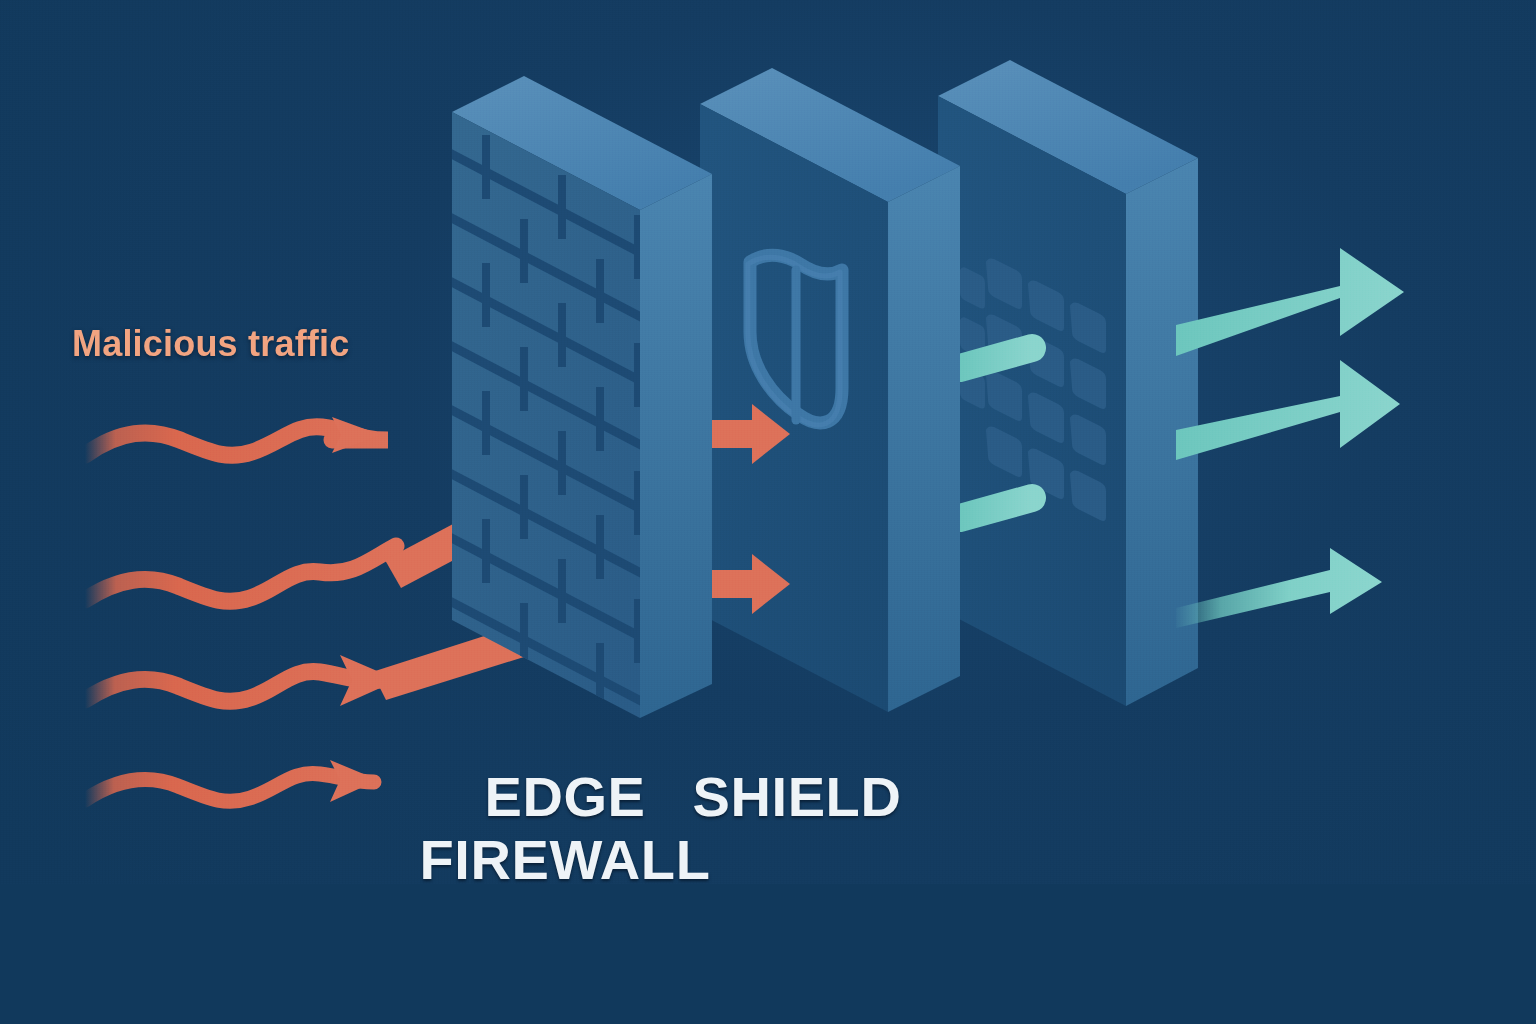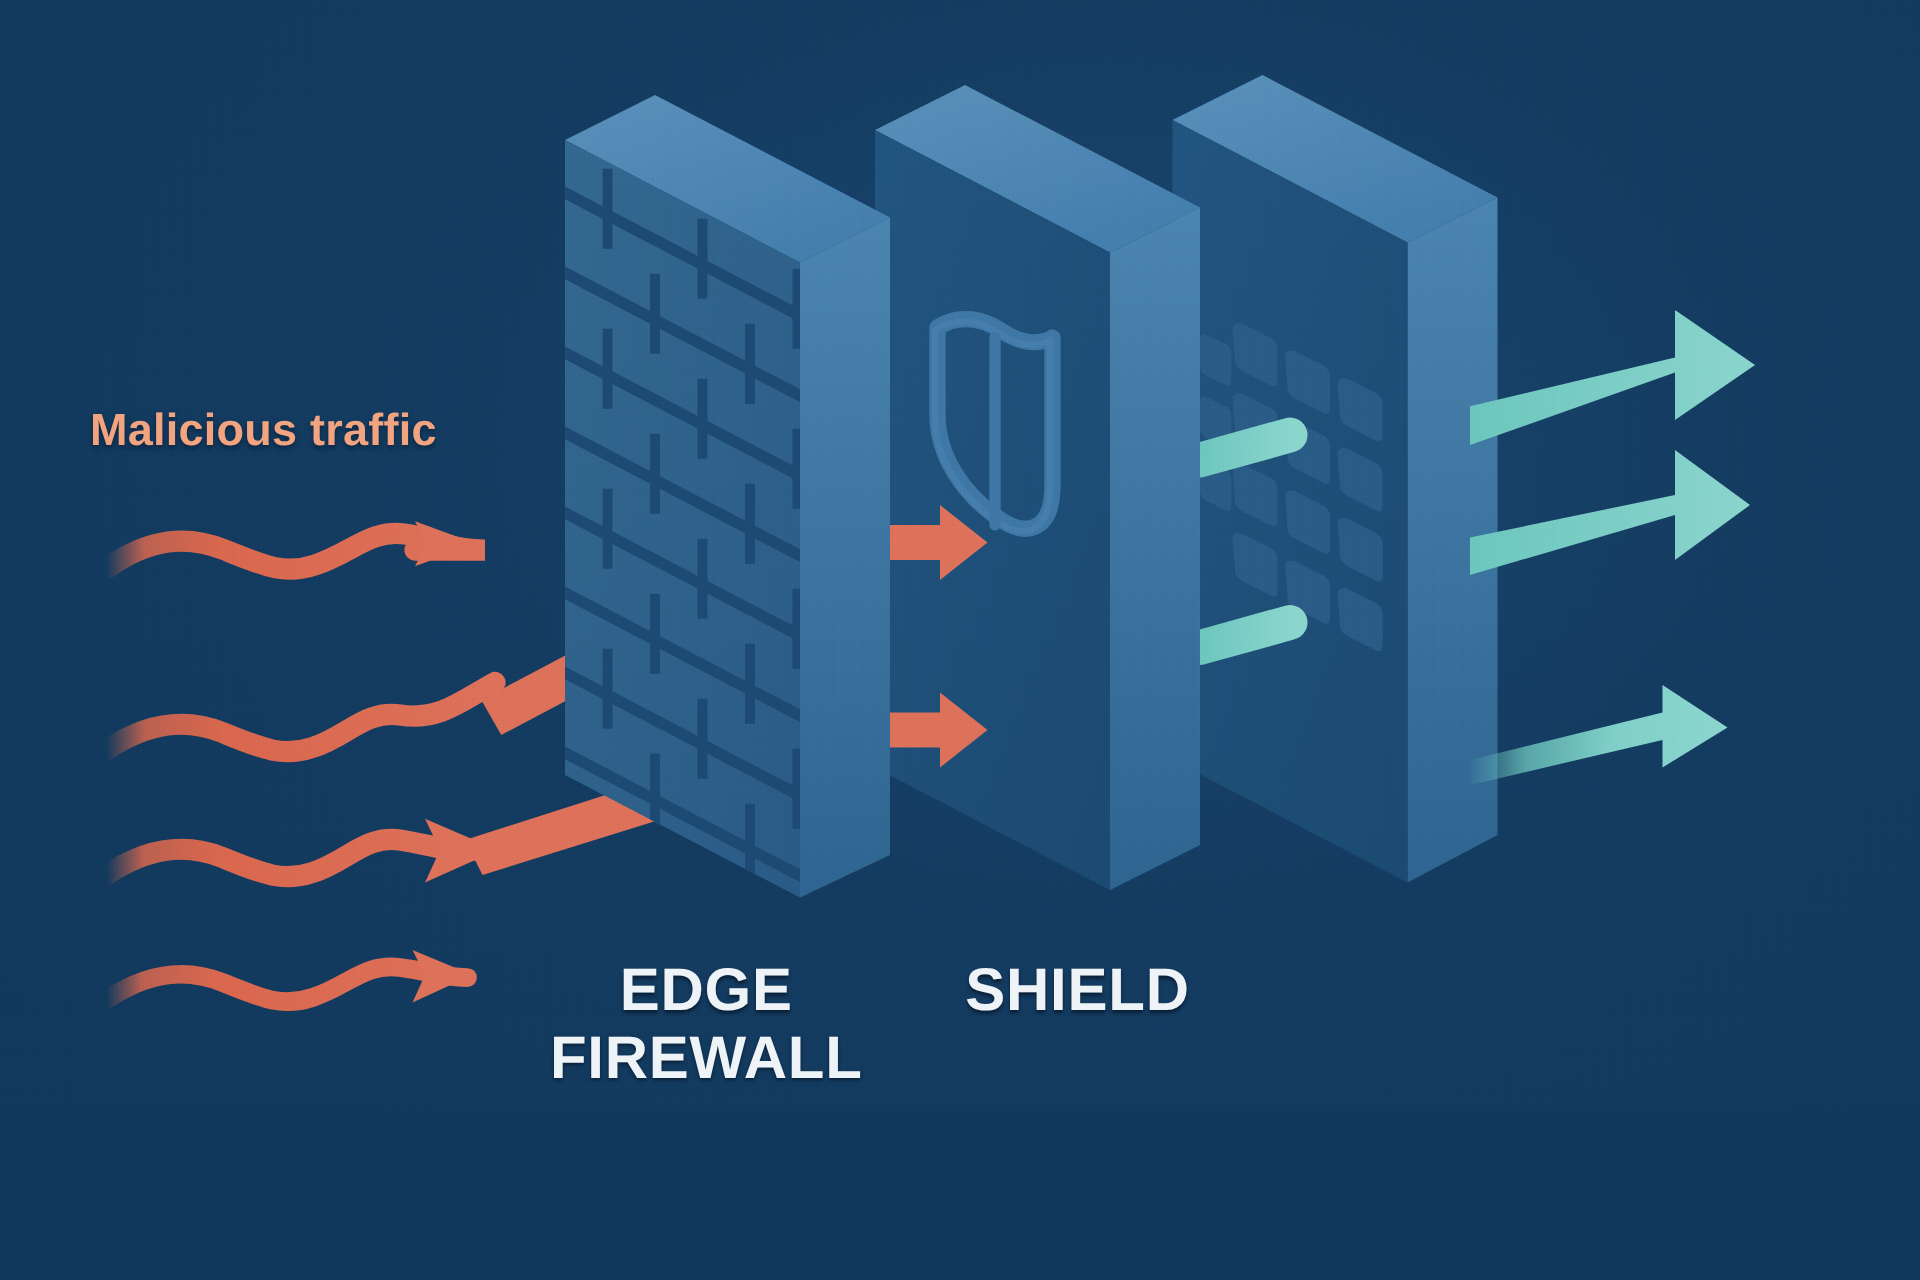--- a/index.html
+++ b/index.html
@@ -29,23 +29,23 @@
     color: #eef3f7;
     font-family: "Liberation Sans", sans-serif;
     font-weight: bold;
     letter-spacing: 0.6px;
     line-height: 1.12;
     text-align: center;
     text-shadow: 0 2px 3px rgba(5,22,40,0.75);
     white-space: pre-line;
     pointer-events: none;
   }
-  .label.stage-name { font-size: 48px; }
+  .label.stage-name { font-size: 56px; }
   #label-edge-firewall { left: 400px; top: 766px; width: 330px; }
-  #label-shield        { left: 712px; top: 766px; width: 300px; }
+  #label-shield        { left: 647px; top: 766px; width: 300px; }
   #label-fpga          { left: 950px; top: 766px; width: 440px; }
 
   .label.traffic {
     font-size: 36px;
     font-weight: bold;
     letter-spacing: 0.2px;
     color: #f2a481;
     text-shadow: 0 2px 4px rgba(5,22,40,0.6);
     text-align: left;
   }

